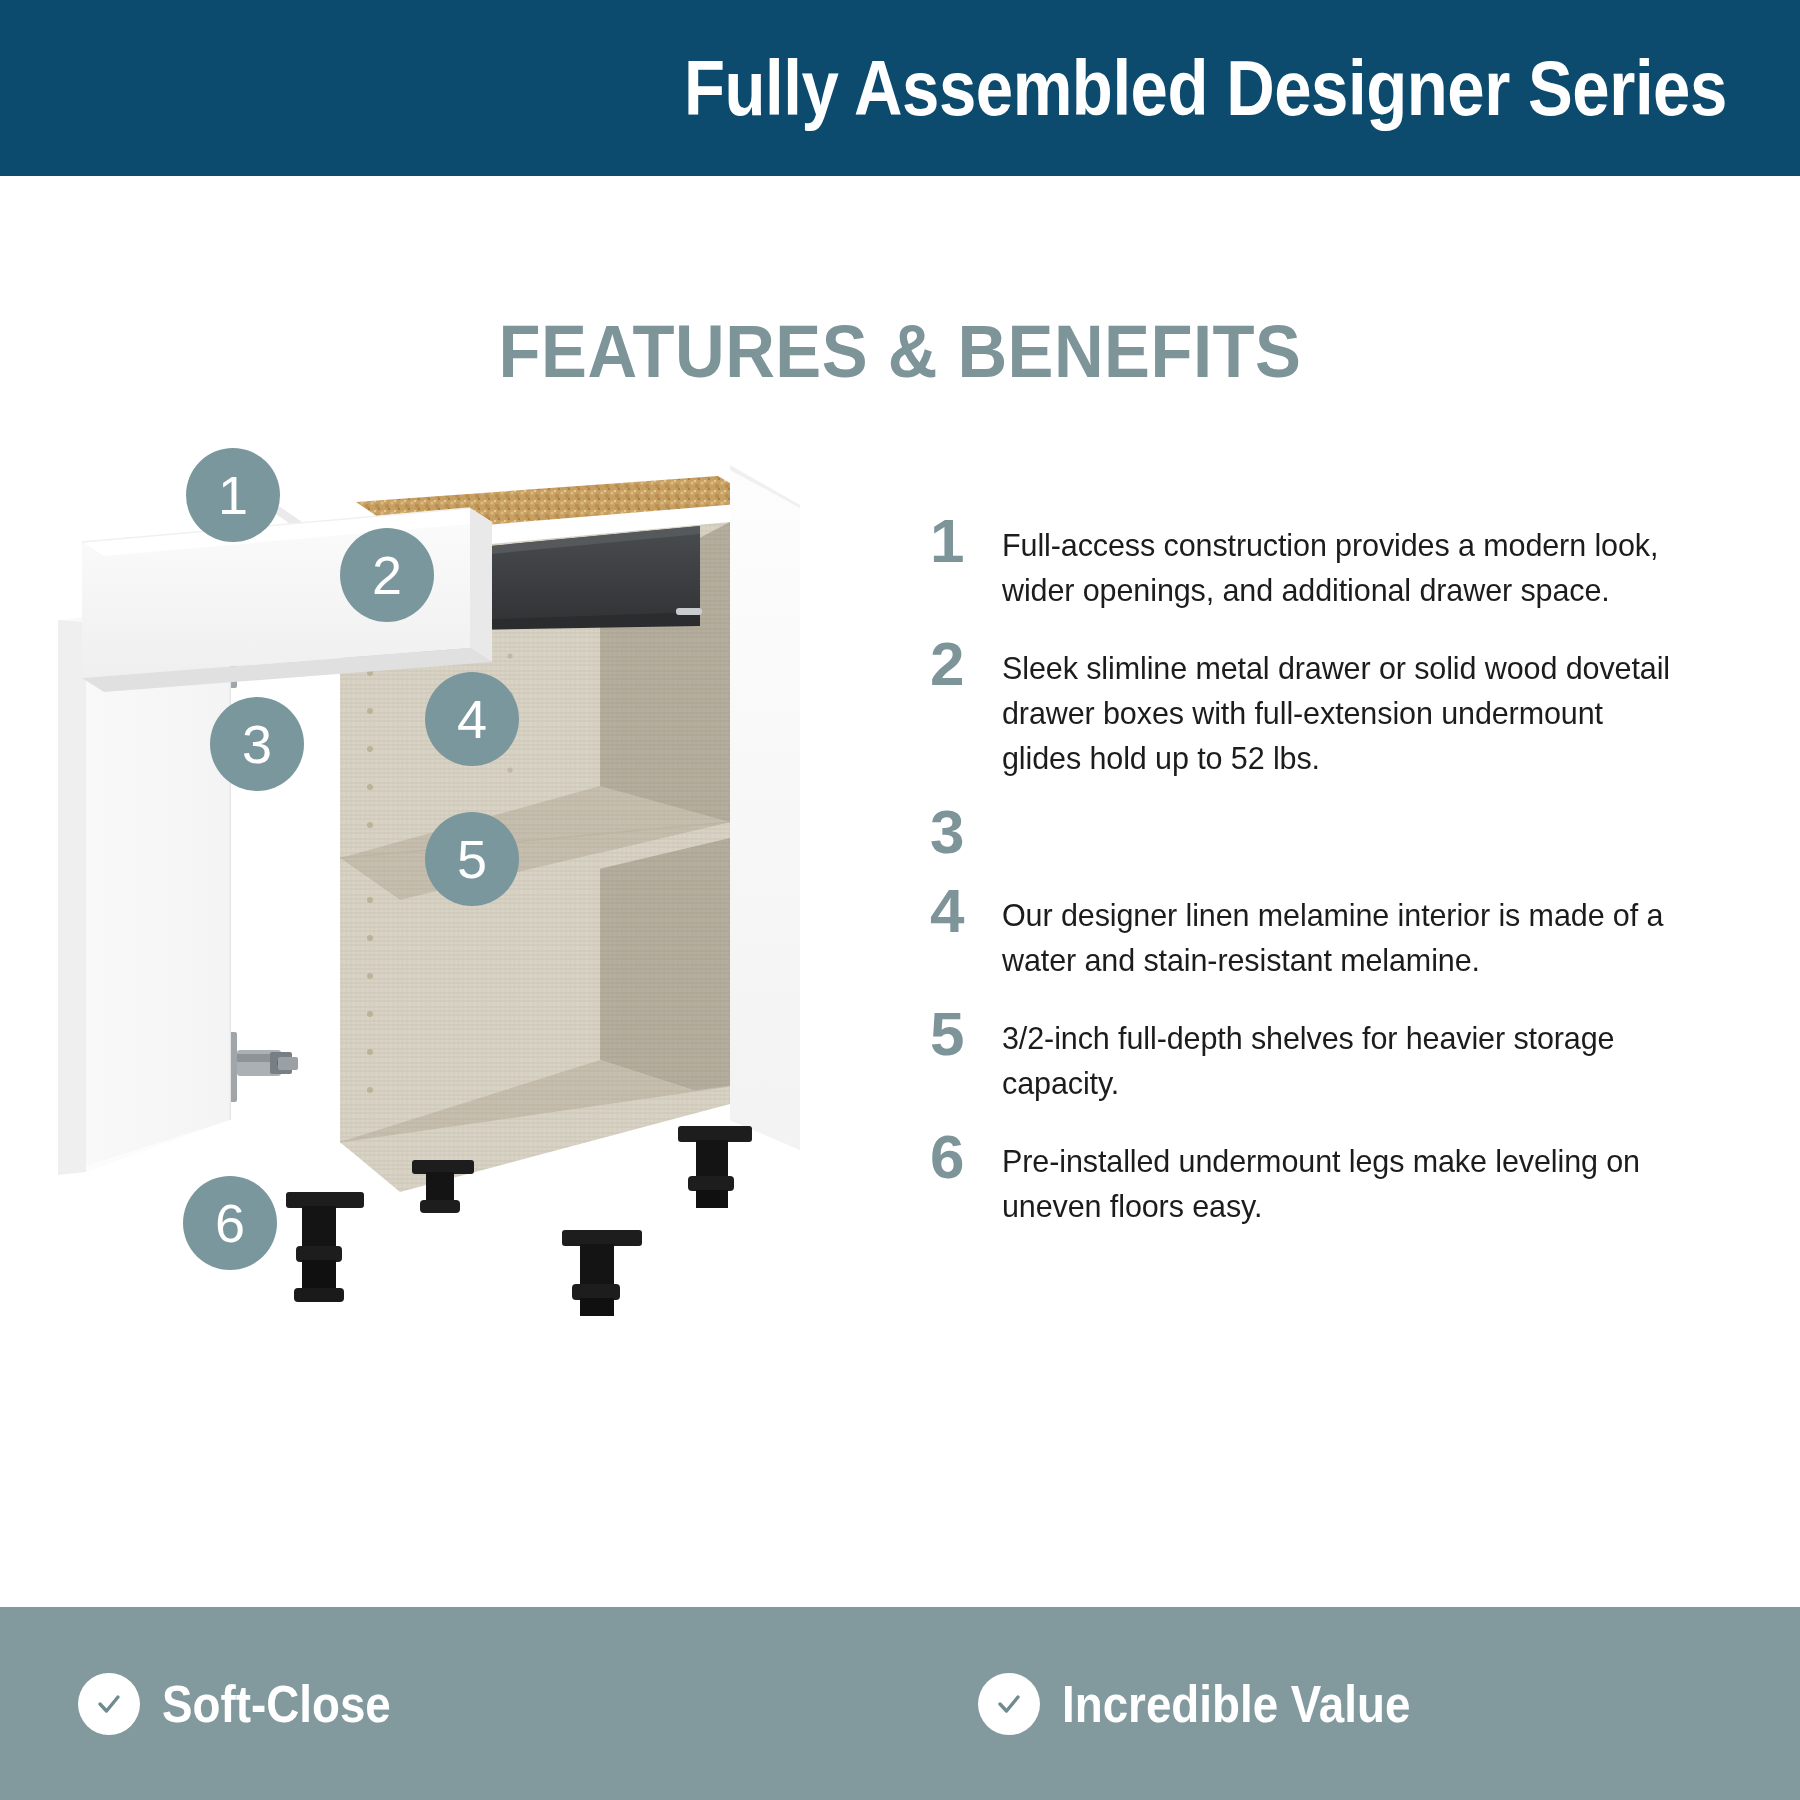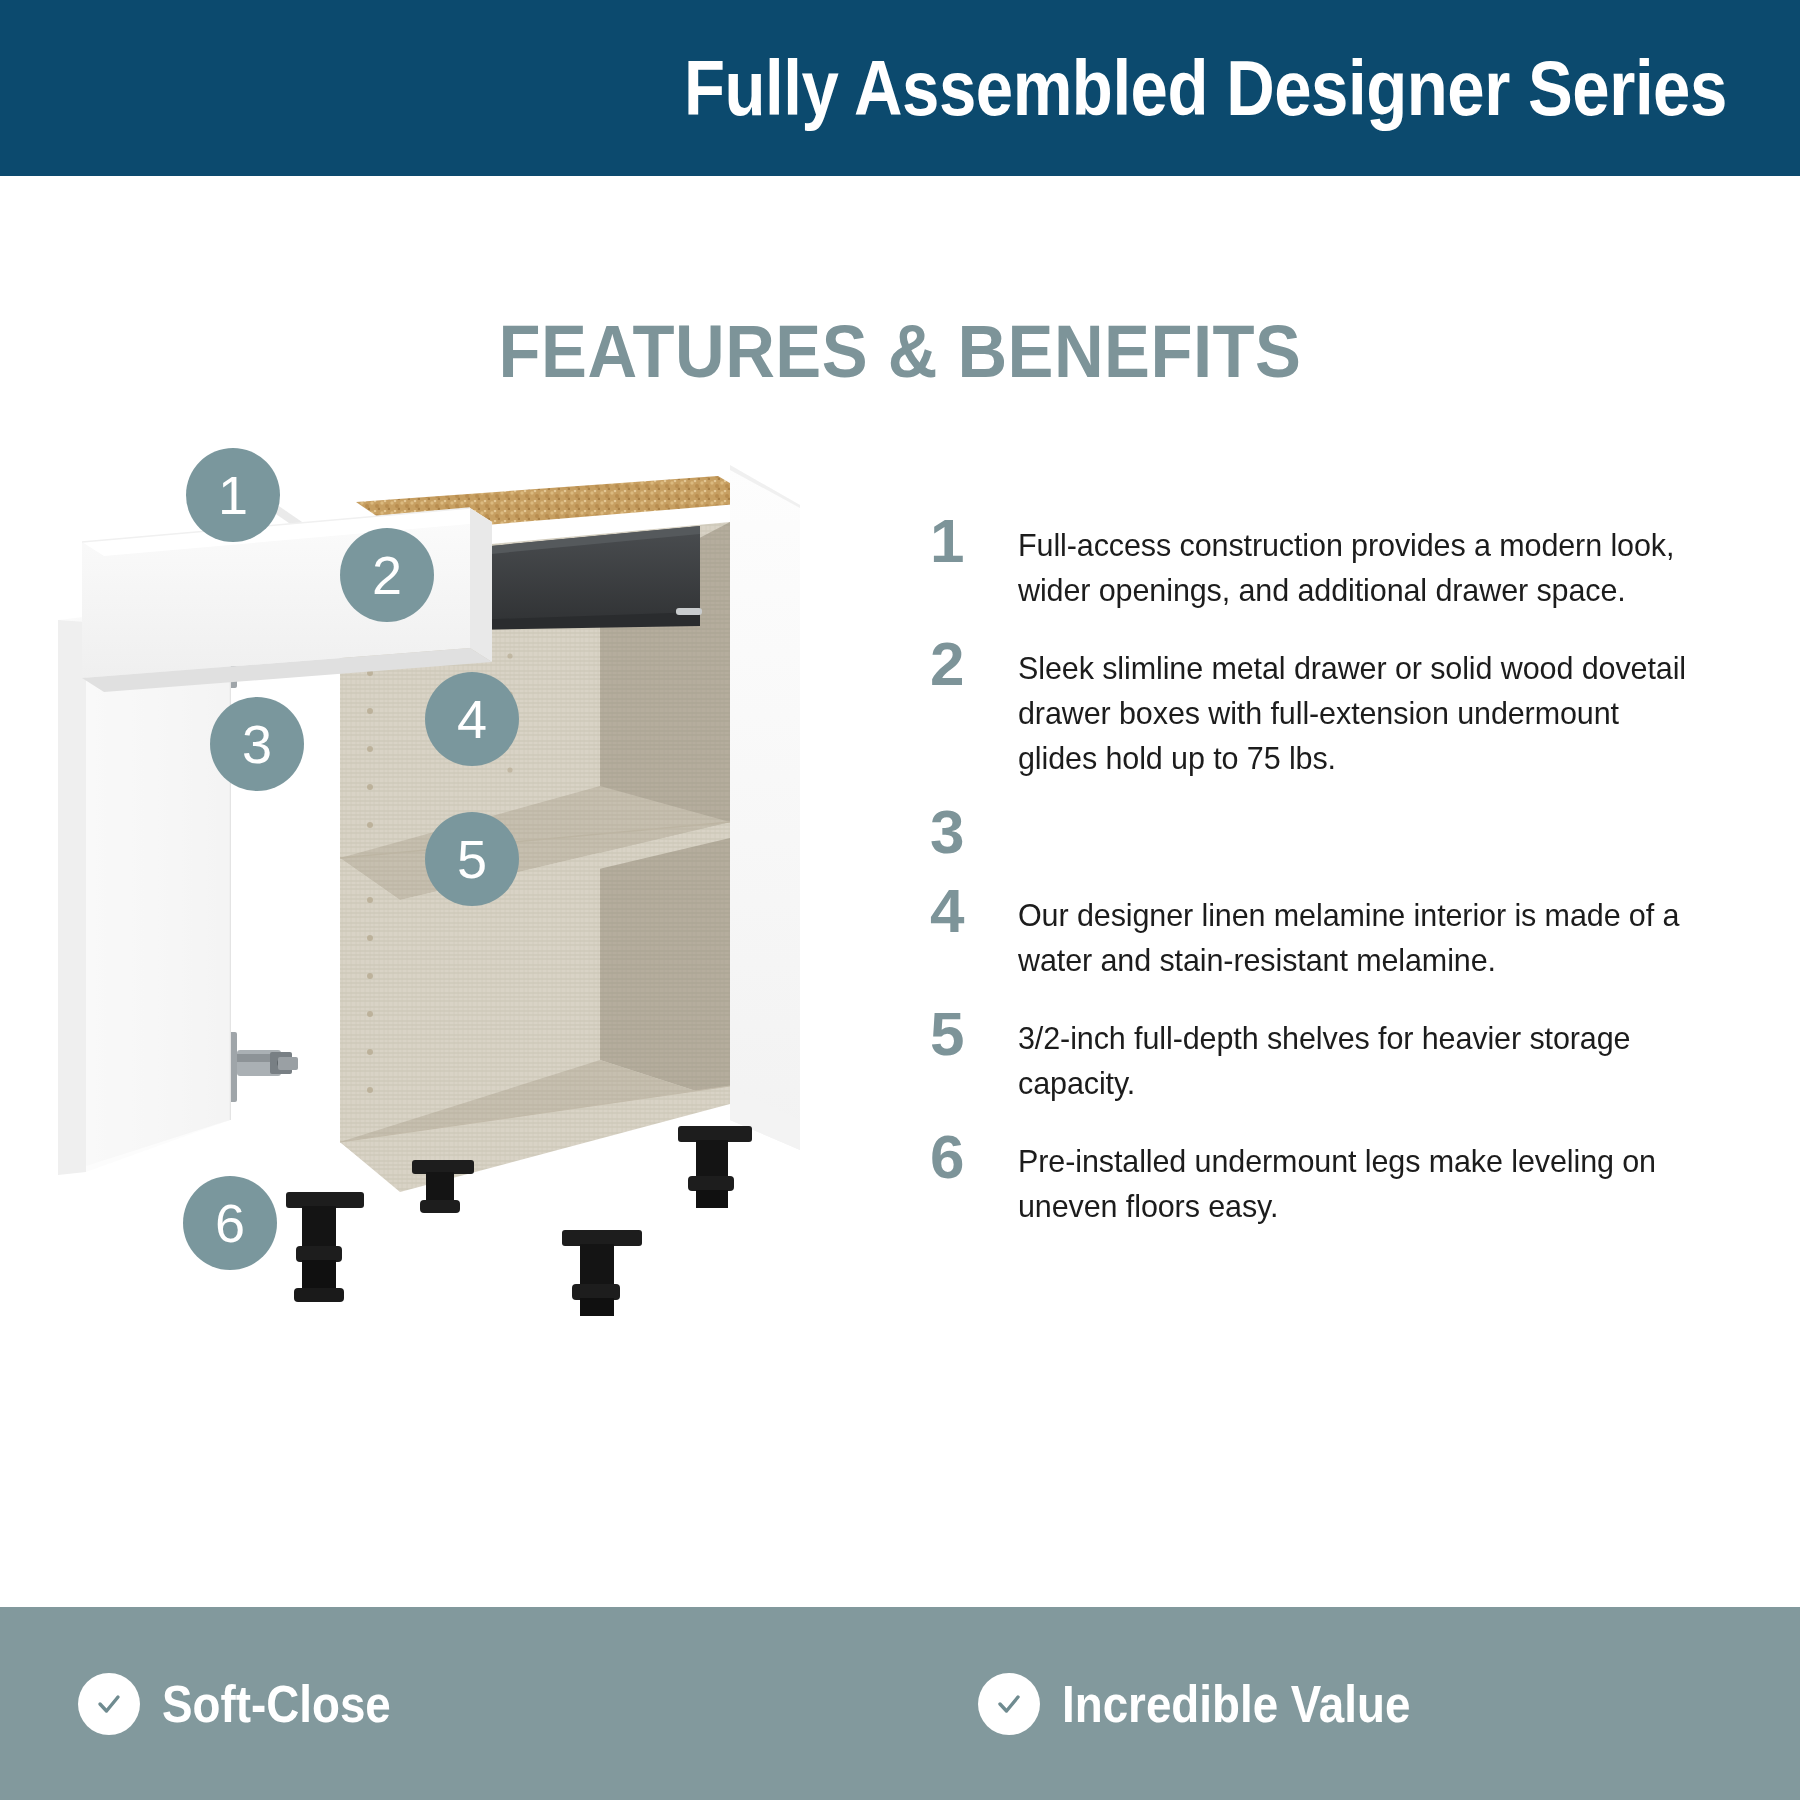--- a/index.html
+++ b/index.html
@@ -61,21 +61,20 @@
     padding-top:2px;
   }
   .feature-text{
     flex:1;
     color:#1c1c1c;
     font-size:30.5px;
     line-height:45px;
     font-family:"Liberation Sans", sans-serif;
     letter-spacing:-0.1px;
     padding-top:13px;
-    margin-left:16px;
   }
 
   
   .footer{
     position:absolute;left:0;bottom:0;width:1800px;height:193px;
     background:#82999d;
     display:flex;align-items:center;
   }
   .footer-item{
     flex:1;
@@ -340,21 +339,21 @@
 
 <div class="features">
 
   <div class="feature">
     <div class="feature-num">1</div>
     <div class="feature-text">Full-access construction provides a modern look, wider openings, and additional drawer space.</div>
   </div>
 
   <div class="feature">
     <div class="feature-num">2</div>
-    <div class="feature-text">Sleek slimline metal drawer or solid wood dovetail drawer boxes with full-extension undermount glides hold up to 75 lbs.</div>
+    <div class="feature-text">Sleek slimline metal drawer or solid wood dovetail drawer boxes with full-extension undermount glides hold up to 52 lbs.</div>
   </div>
 
   <div class="feature">
     <div class="feature-num">3</div>
   </div>
 
   <div class="feature">
     <div class="feature-num">4</div>
     <div class="feature-text">Our designer linen melamine interior is made of a water and stain-resistant melamine.</div>
   </div>

